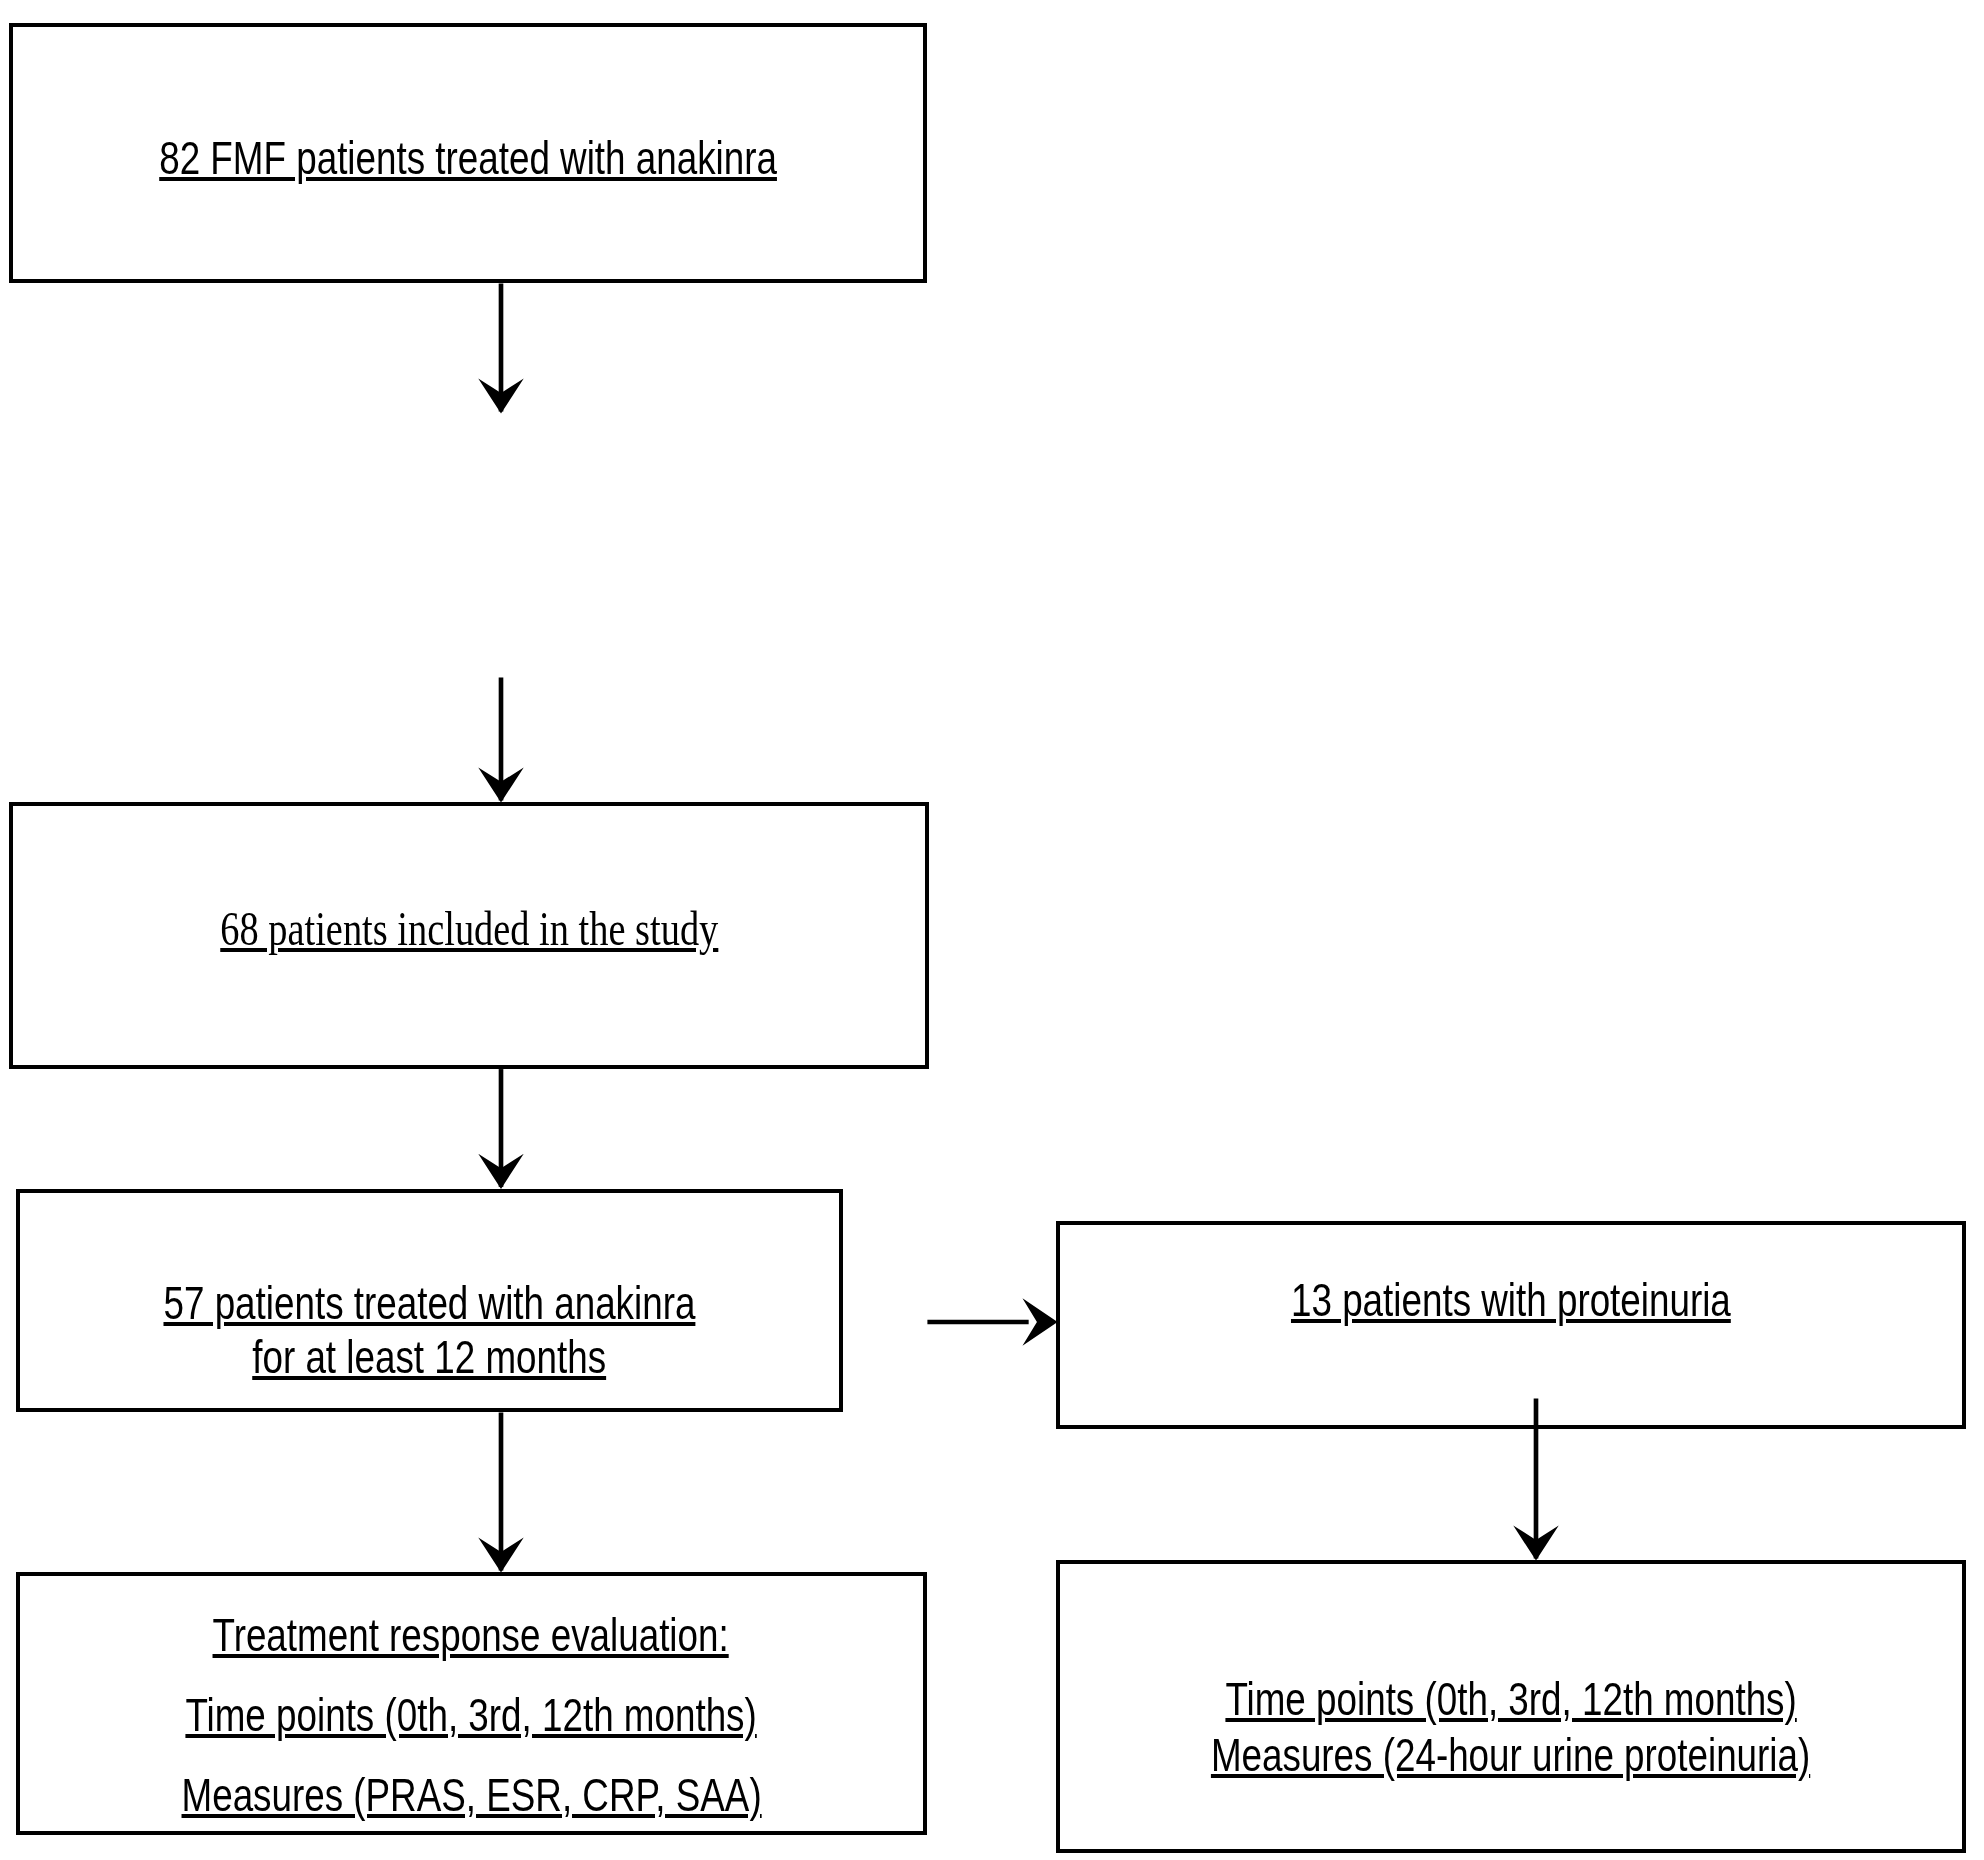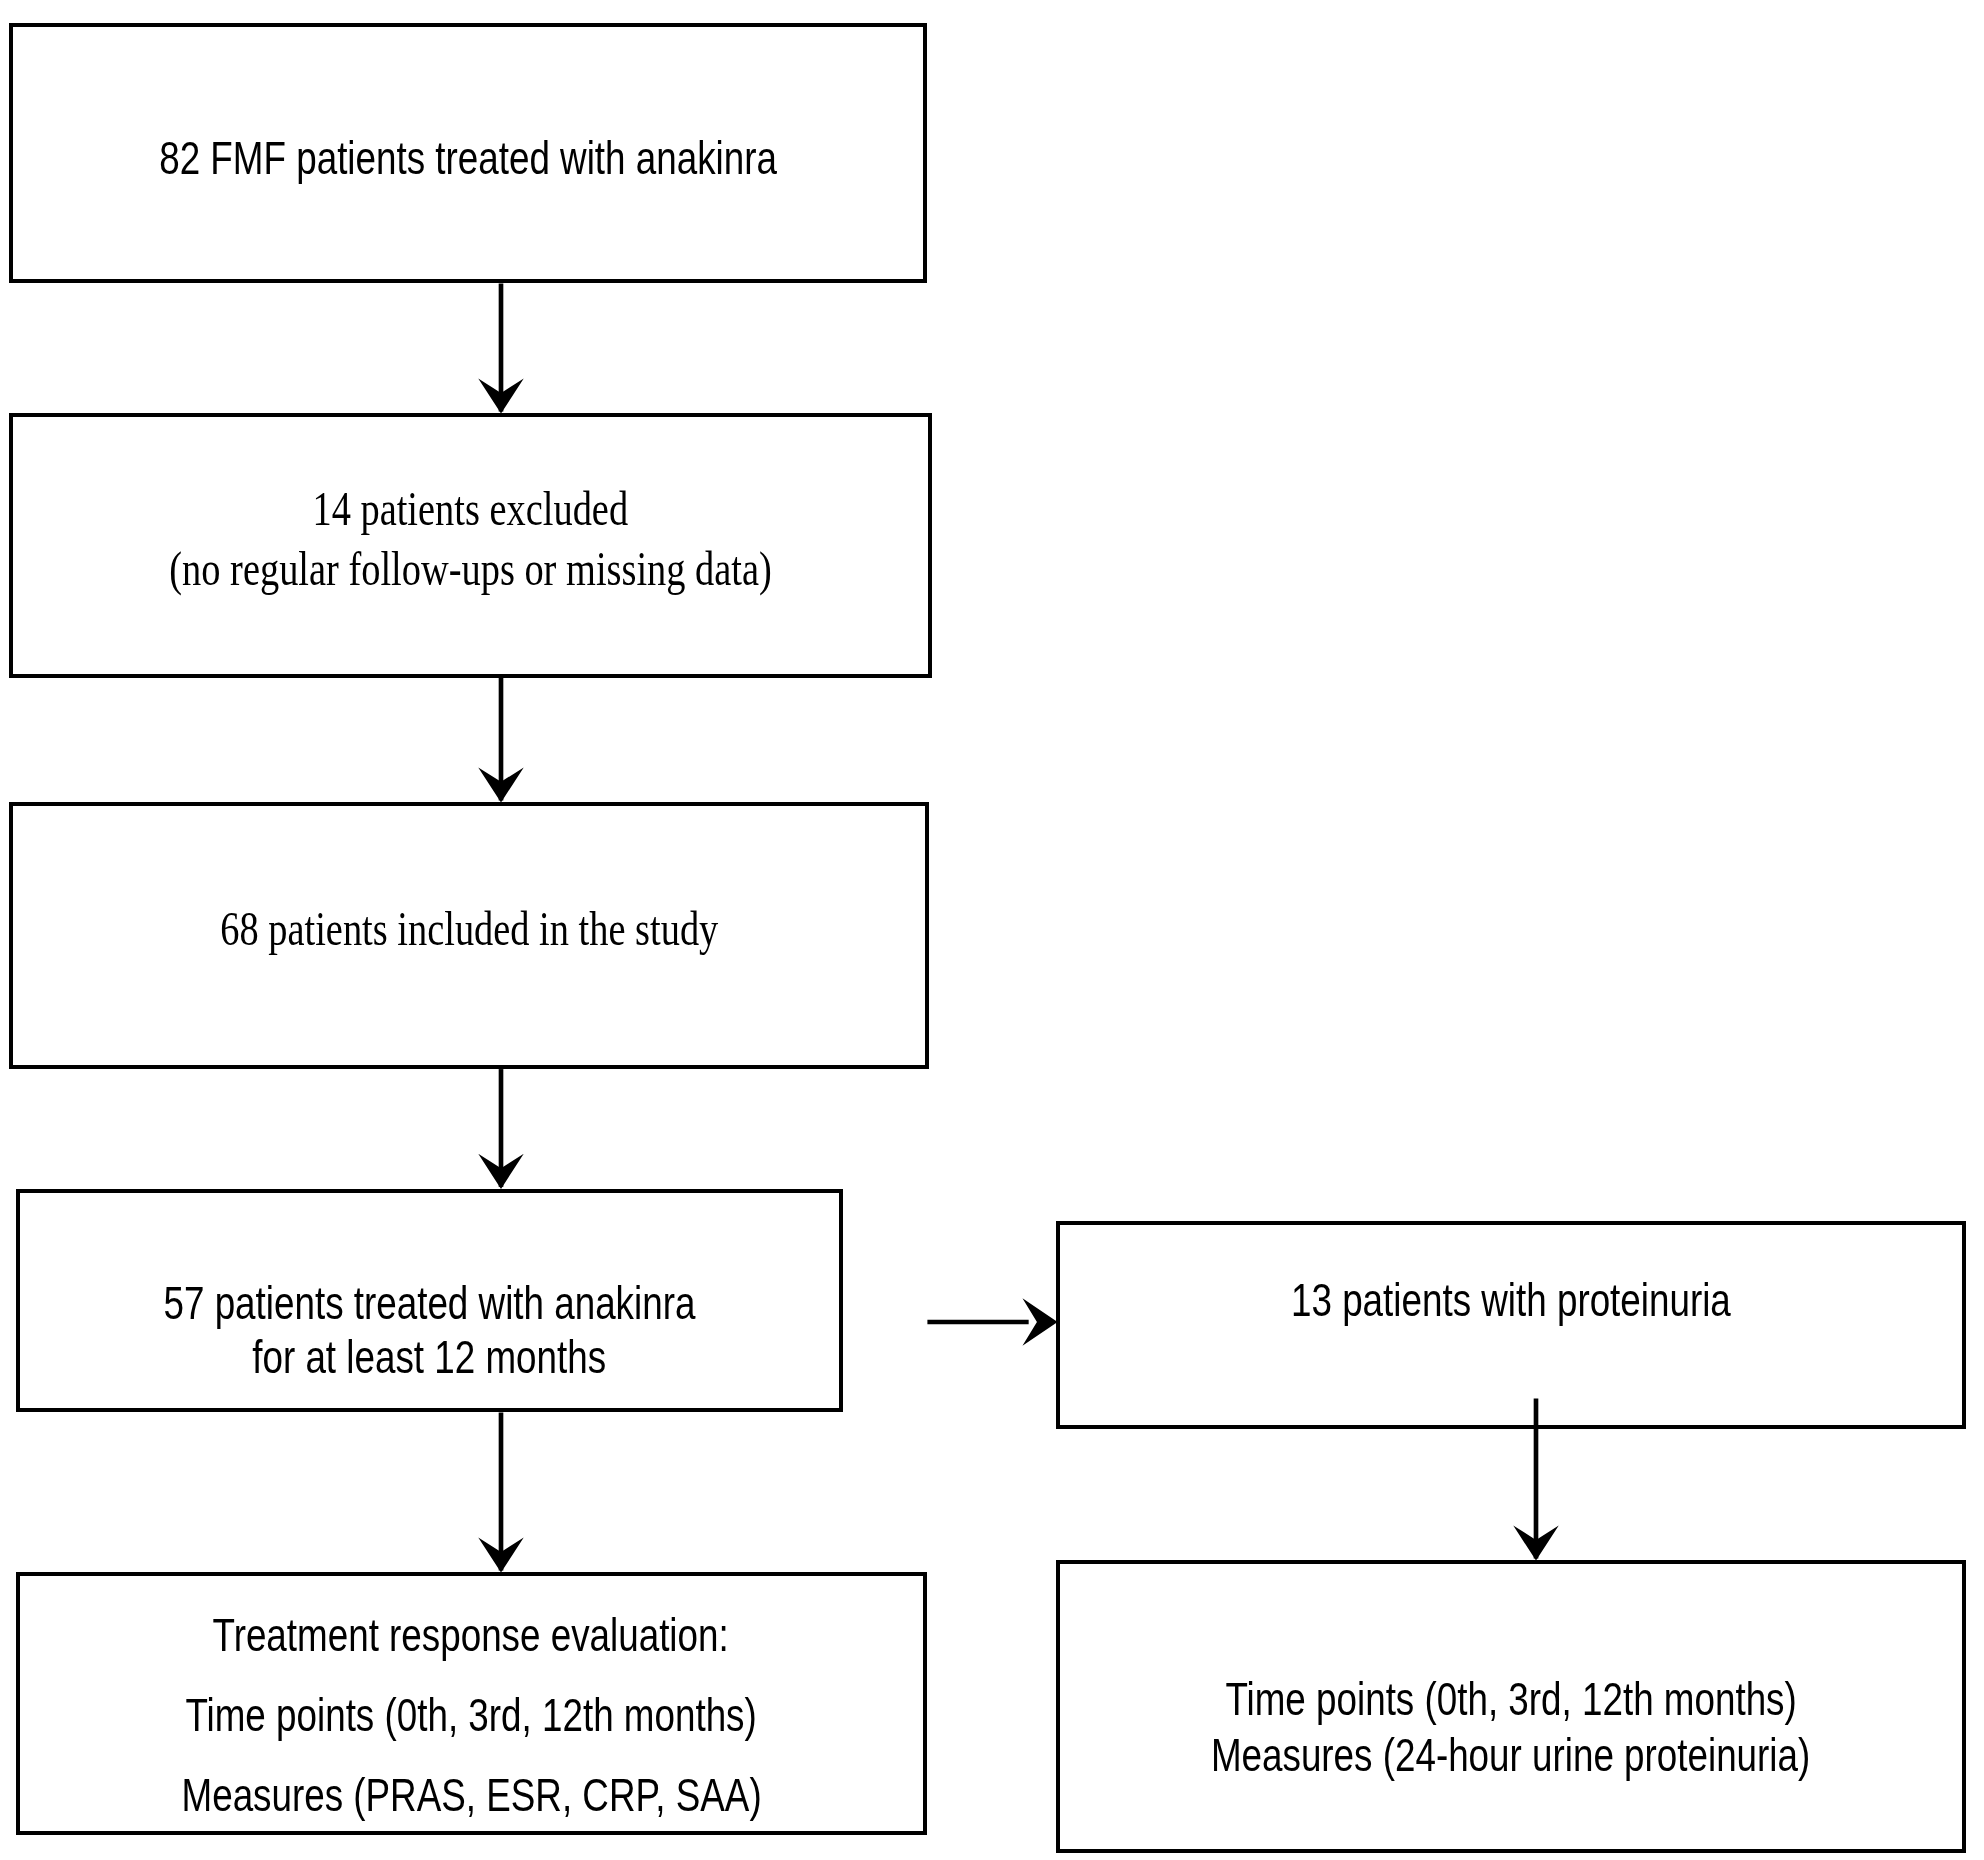--- a/index.html
+++ b/index.html
@@ -17,20 +17,21 @@
   }
   .node {
     position: absolute;
     box-sizing: border-box;
     background: #ffffff;
     border: 4.7px solid #000000;
     display: flex;
     flex-direction: column;
     align-items: center;
     justify-content: flex-start;
+    text-decoration: underline;
   }
   .node .lines {
     display: flex;
     flex-direction: column;
     align-items: center;
     width: 100%;
   }
   .line {
     white-space: pre;
     color: #000000;
@@ -98,26 +99,20 @@
     <div class="lines">
       <div class="line sans">82 FMF patients treated with anakinra</div>
     </div>
   </div>
 
   <svg class="connector" id="conn-enrolled-excluded" style="left:470px; top:283px; width:62px; height:131px;" viewBox="-60 0 120 252">
     <line x1="0" y1="0" x2="0" y2="248"></line>
     <path class="head" d="M 0,252 L -44,184 L 0,212 L 44,184 Z"></path>
   </svg>
 
-  <div class="node" id="node-excluded">
-    <div class="lines">
-      <div class="line serif">14 patients excluded</div>
-      <div class="line serif">(no regular follow-ups or missing data)</div>
-    </div>
-  </div>
 
   <svg class="connector" id="conn-excluded-included" style="left:470px; top:677px; width:62px; height:126px;" viewBox="-60 0 120 242">
     <line x1="0" y1="0" x2="0" y2="238"></line>
     <path class="head" d="M 0,242 L -44,174 L 0,202 L 44,174 Z"></path>
   </svg>
 
   <div class="node" id="node-included">
     <div class="lines">
       <div class="line serif">68 patients included in the study</div>
     </div>

